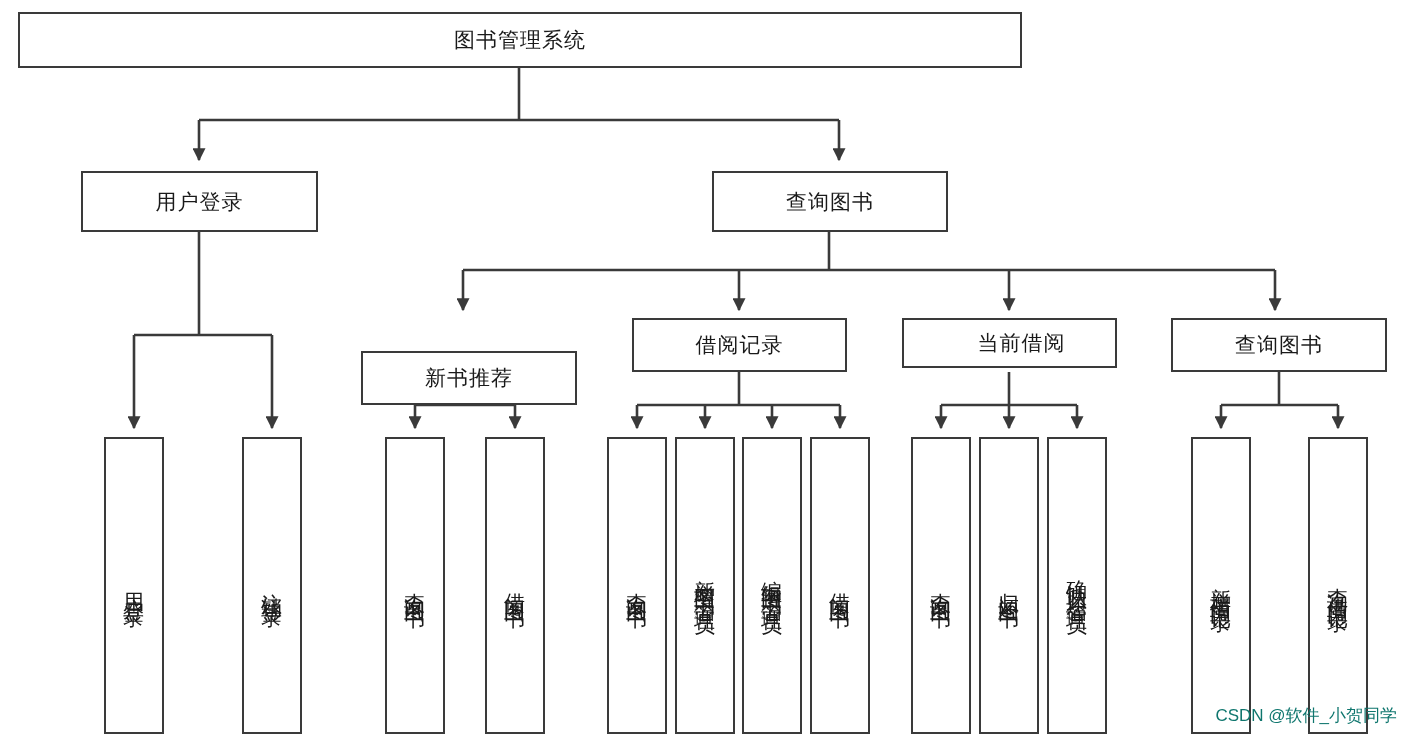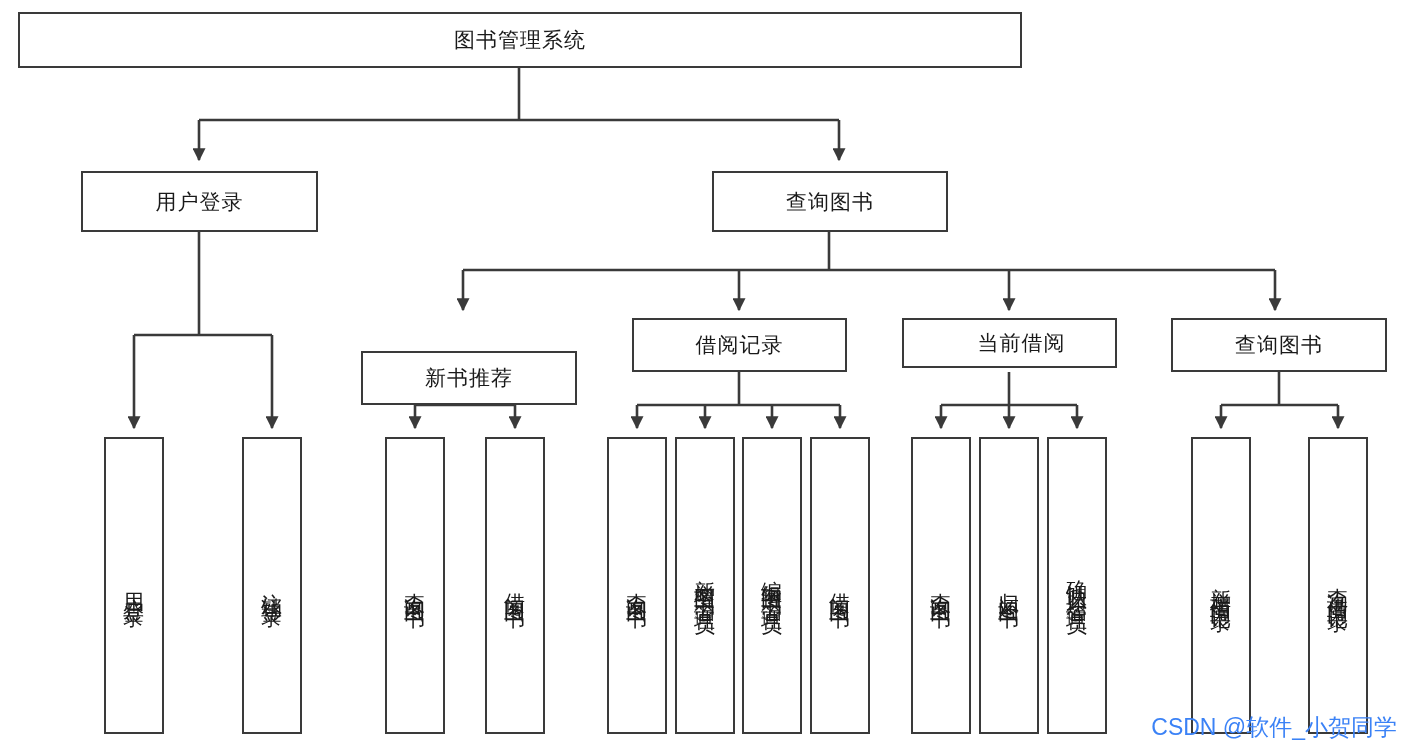--- a/index.html
+++ b/index.html
@@ -49,23 +49,23 @@
     line-height: 1;
     white-space: nowrap;
     text-align: center;
   }
   .node .htext {
     white-space: nowrap;
   }
   #watermark {
     position: absolute;
     right: 8px;
-    bottom: 4px;
-    font-size: 23px;
-    color: #3b82f6;
+    bottom: 20px;
+    font-size: 17px;
+    color: #0f766e;
     z-index: 5;
     white-space: nowrap;
   }
 </style>
 </head>
 <body>
 
 <div id="canvas">
 
   <svg id="edges" viewBox="0 0 1405 747" xmlns="http://www.w3.org/2000/svg">

